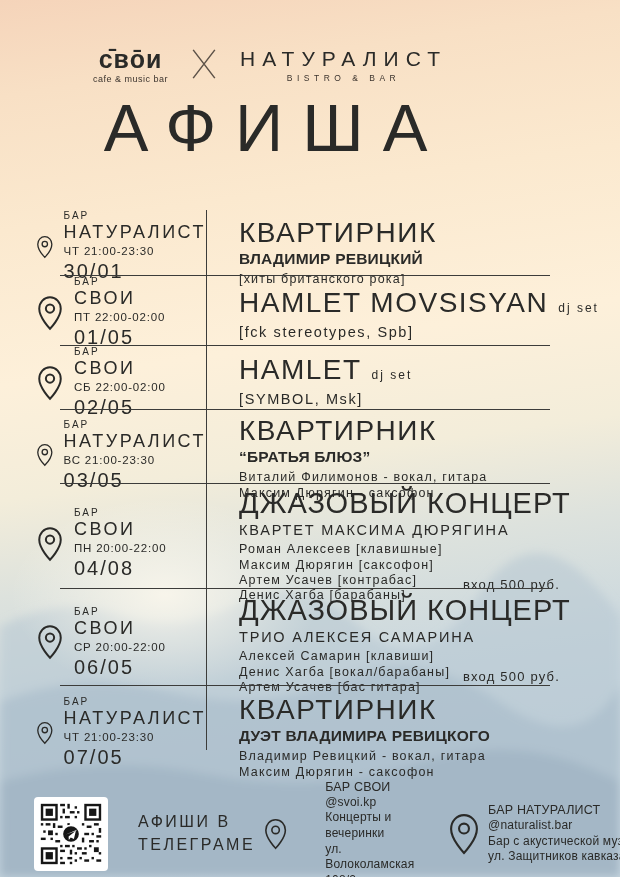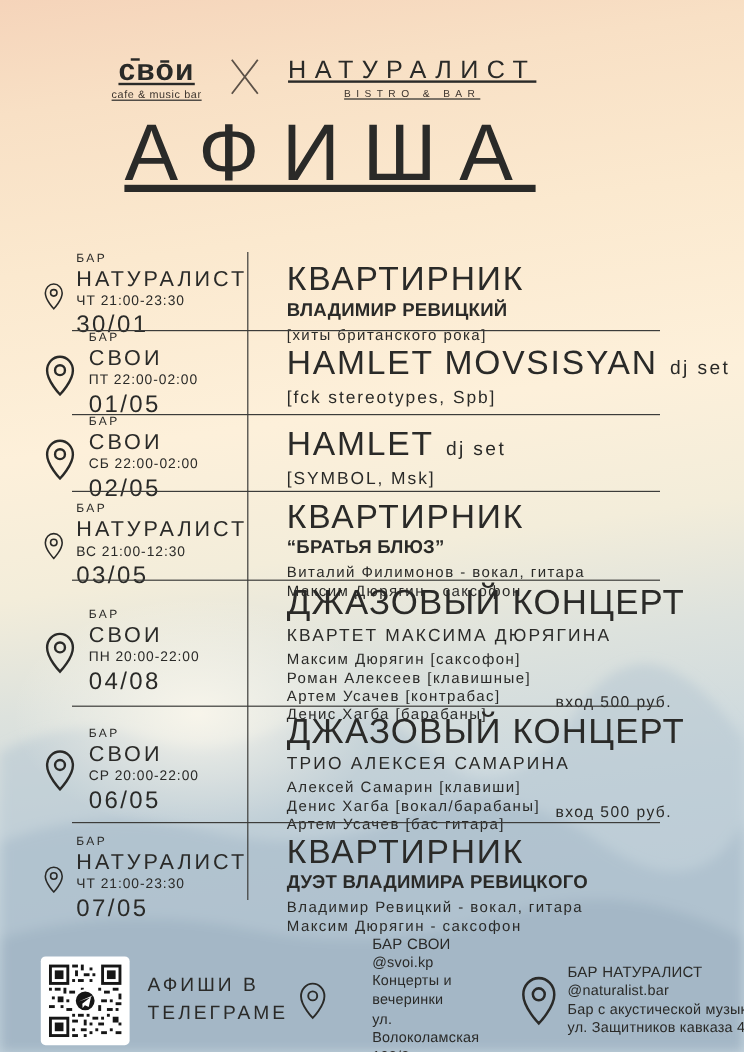--- a/index.html
+++ b/index.html
@@ -20,21 +20,21 @@
       #cbd8de 74%,
       #c2d2dc 86%,
       #c9d8e1 100%);
   }
   
   .scene{position:absolute;left:0;bottom:0;width:620px;height:400px;pointer-events:none;}
   .glow{position:absolute;left:-50px;top:460px;width:430px;height:270px;
     background:radial-gradient(ellipse closest-side,rgba(255,250,238,.8),rgba(255,250,238,0) 72%);
     pointer-events:none;}
   
-  .header{position:absolute;top:46px;left:0;width:540px;text-align:center;text-decoration:underline;}
+  .header{position:absolute;top:46px;left:0;width:540px;text-align:center;}
   .logos{display:flex;justify-content:center;align-items:center;gap:16px;}
   .logo-svoi .lname{font-size:25px;font-weight:bold;letter-spacing:1px;line-height:1;}
   .logo-svoi .ltag{font-size:9px;letter-spacing:.5px;margin-top:2px;color:#3c342e;}
   .logo-nat .lname{font-size:21px;letter-spacing:7px;line-height:1;}
   .logo-nat .ltag{font-size:8.5px;letter-spacing:4.5px;margin-top:4px;color:#3c342e;}
   .cross{flex:0 0 auto;margin-top:-2px;}
   .title{margin:10px 0 0 0;font-size:67px;font-weight:400;line-height:1;letter-spacing:19px;text-indent:10px;}
   .subtitle{margin:3px 0 0 0;font-size:33px;font-weight:400;line-height:1;letter-spacing:17px;word-spacing:8px;text-indent:8px;}
   
   .events{position:absolute;left:30px;top:206px;width:560px;}
@@ -49,35 +49,35 @@
   .bar-name{font-size:18px;letter-spacing:2.5px;margin-top:1px;white-space:nowrap;}
   .daytime{font-size:11.5px;letter-spacing:.8px;margin-top:2px;white-space:nowrap;}
   .date{font-size:20px;letter-spacing:2px;margin-top:3px;}
   .cell-right{position:relative;padding-left:33px;}
   .r1 .cell-right{padding-top:12px}.r2 .cell-right{padding-top:12px}
   .r3 .cell-right{padding-top:9px}.r4 .cell-right{padding-top:6px}
   .r5 .cell-right{padding-top:4px}.r6 .cell-right{padding-top:6px}
   .r7 .cell-right{padding-top:9px}
   .etitle{font-size:28px;line-height:1.05;letter-spacing:1.5px;white-space:nowrap;}
   .r5 .etitle,.r6 .etitle{font-size:29px;letter-spacing:1px;}
-  .suffix{font-size:16px;letter-spacing:2px;margin-left:10px;}
+  .suffix{font-size:12px;letter-spacing:2px;margin-left:10px;}
   .suffix:empty{display:none;}
   .esub{font-size:15px;margin-top:3px;letter-spacing:.4px;}
   .esub:empty{display:none;}
   .bold-sub .esub{font-weight:bold;font-size:15.5px;letter-spacing:.2px;}
   .caps-sub .esub{font-size:14.5px;letter-spacing:1.8px;margin-top:4px;}
   .elines{margin-top:4px;font-size:12.5px;letter-spacing:1.2px;line-height:1.22;}
   .dj .elines{margin-top:7px;font-size:14.5px;letter-spacing:1.6px;}
   .eline:empty{display:none;}
   .enote{position:absolute;right:30px;bottom:11px;font-size:13px;letter-spacing:1.2px;}
   .enote:empty{display:none;}
   
   .footer{position:absolute;left:30px;right:15px;bottom:0;height:87px;display:flex;align-items:center;gap:12px;}
   .qr{flex:0 0 auto;margin-left:4px;width:74px;height:74px;background:#fff;border-radius:4px;padding:2px;box-sizing:border-box;}
-  .tg-text{flex:0 0 auto;width:112px;margin-left:3px;font-size:16px;letter-spacing:2.5px;line-height:1.4;}
+  .tg-text{flex:0 0 auto;width:112px;margin-left:18px;font-size:16px;letter-spacing:2.5px;line-height:1.4;}
   .contact{flex:0 0 auto;display:flex;gap:6px;align-items:center;}
   .contact .ctext{display:flex;flex-direction:column;font-size:12px;line-height:1.3;letter-spacing:.2px;}
   .ctitle{font-size:12.5px;}
   .c1{width:172px;gap:36px;}
   svg{display:block;}
 </style>
 </head>
 <body>
 
 <div class="poster">
@@ -184,21 +184,21 @@
 
     <section class="event-row r4 sep bold-sub">
       <div class="cell-left">
         <svg width="30" height="36" viewBox="0 0 24 28" fill="none" stroke="#2a2a28" stroke-width="1.6">
           <path d="M12 26.6C12 26.6 3.4 17.7 3.4 10.6 3.4 5.5 7.2 1.4 12 1.4s8.6 4.1 8.6 9.2C20.6 17.7 12 26.6 12 26.6Z"></path>
             <circle cx="12" cy="10.4" r="3.3"></circle>
         </svg>
         <div class="venue-text">
           <div class="bar-label">БАР</div>
           <div class="bar-name">НАТУРАЛИСТ</div>
-          <div class="daytime">ВС 21:00-12:30</div>
+          <div class="daytime">ВС 21:00-23:30</div>
           <div class="date">03/05</div>
         </div>
       </div>
       <div class="cell-right">
         <div class="etitle"><span>КВАРТИРНИК</span></div>
         <div class="esub">“БРАТЬЯ БЛЮЗ”</div>
         <div class="elines">
             <div class="eline">Виталий Филимонов - вокал, гитара</div>
             <div class="eline">Максим Дюрягин - саксофон</div>
           </div>
@@ -215,22 +215,22 @@
           <div class="bar-label">БАР</div>
           <div class="bar-name">СВОИ</div>
           <div class="daytime">ПН 20:00-22:00</div>
           <div class="date">04/08</div>
         </div>
       </div>
       <div class="cell-right">
         <div class="etitle"><span>ДЖАЗОВЫЙ КОНЦЕРТ</span></div>
         <div class="esub">КВАРТЕТ МАКСИМА ДЮРЯГИНА</div>
         <div class="elines">
+            <div class="eline">Роман Алексеев [клавишные]</div>
             <div class="eline">Максим Дюрягин [саксофон]</div>
-            <div class="eline">Роман Алексеев [клавишные]</div>
             <div class="eline">Артем Усачев [контрабас]</div>
             <div class="eline">Денис Хагба [барабаны]</div>
           </div>
         <div class="enote">вход 500 руб.</div>
       </div>
     </section>
 
     <section class="event-row r6 sep caps-sub">
       <div class="cell-left">
         <svg width="30" height="36" viewBox="0 0 24 28" fill="none" stroke="#2a2a28" stroke-width="1.6">

